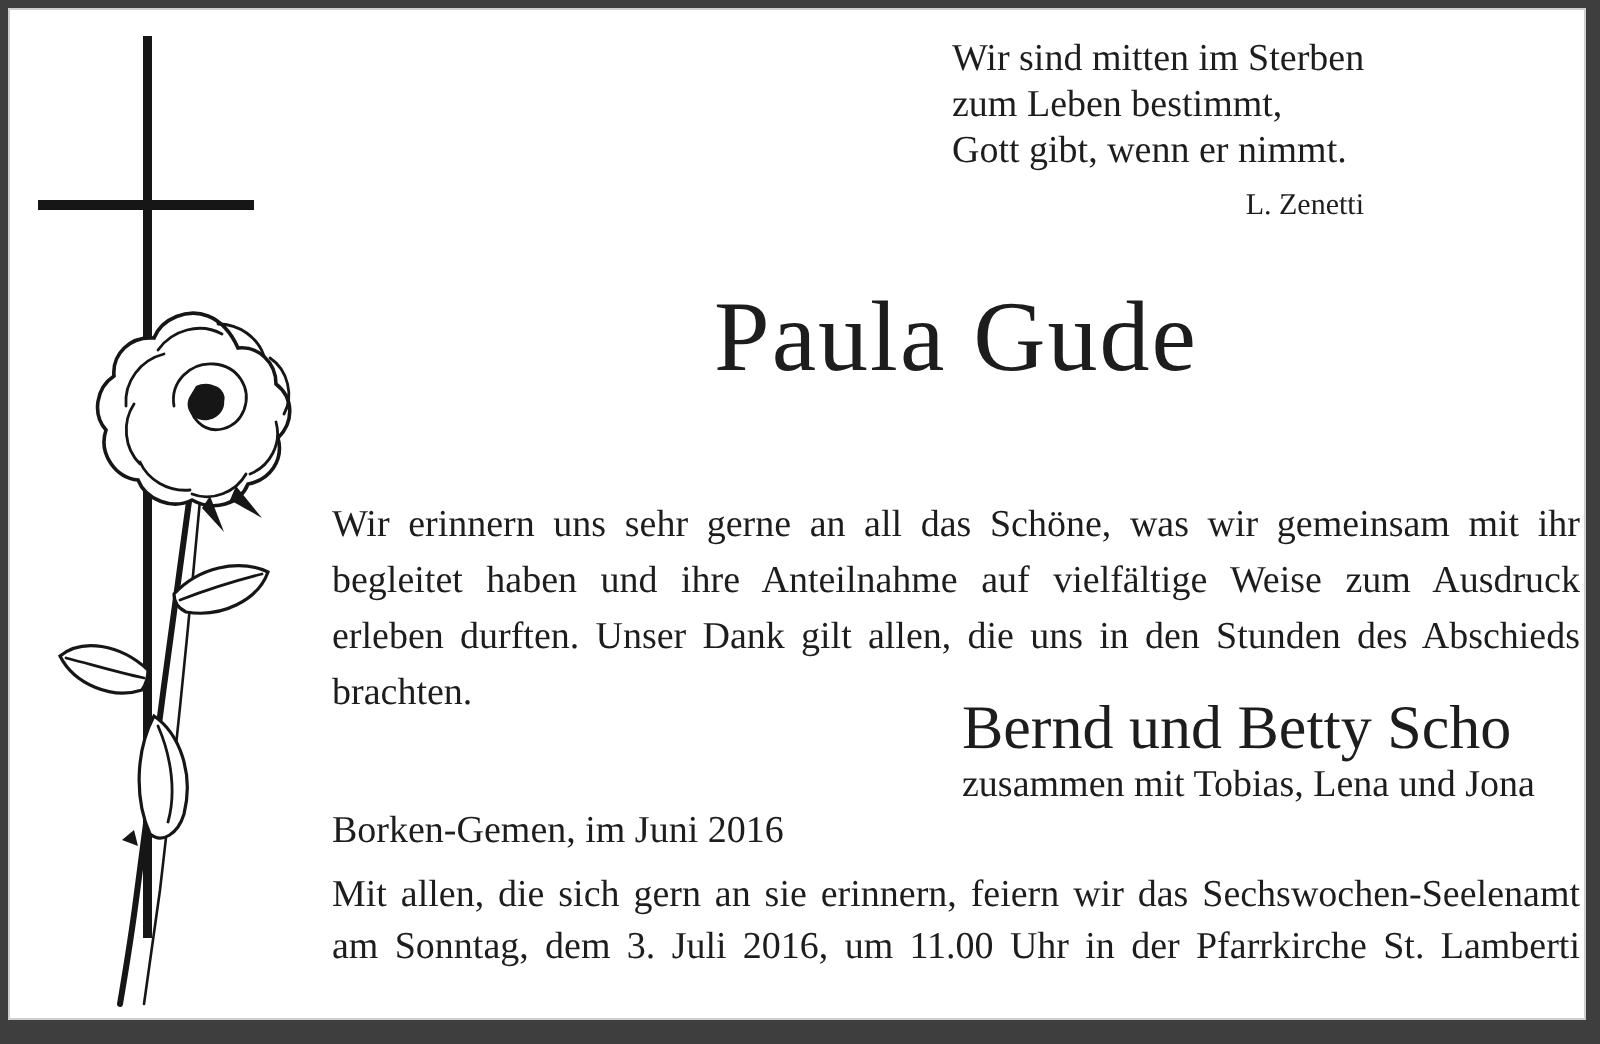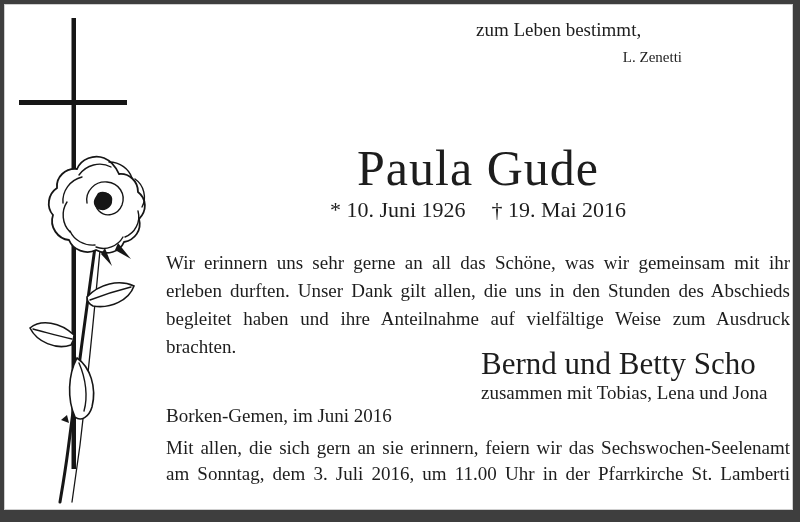--- a/index.html
+++ b/index.html
@@ -81,34 +81,33 @@
       <path d="M104 157c11 0 20 7 23 16"></path>
       <path d="M82 198c-2-12 8-22 20-21c12 1 19 12 15 23c-4 10-16 13-23 6c-6-6-4-15 4-17c6-2 10 3 8 8"></path>
       <path d="M93 188c6-3 13 0 14 7c1 6-5 11-11 10c-6-1-9-7-6-12z" fill="#161616" stroke="none"></path>
       <path d="M100 243l7 18-11-12z" fill="#161616" stroke="none"></path>
       <path d="M113 238l13 16-16-9z" fill="#161616" stroke="none"></path>
       <path d="M64 418l-8-3 6-5z" fill="#161616" stroke="none"></path>
     </g>
   </svg>
 
   <div class="epigraph">
+    <div class="ep-line">Wir sind mitten im Sterben</div>
     <div class="ep-line">zum Leben bestimmt,</div>
+    <div class="ep-line">Gott gibt, wenn er nimmt.</div>
     <div class="ep-attr">L. Zenetti</div>
   </div>
 
   <h1 class="name">Paula Gude</h1>
 
-  <div class="dates">
-    <span>* 10. Juni 1926</span><span class="death">† 19. Mai 2016</span>
-  </div>
 
   <div class="para tribute">
     <div class="jline">Wir erinnern uns sehr gerne an all das Schöne, was wir gemeinsam mit ihr</div>
+    <div class="jline">begleitet haben und ihre Anteilnahme auf vielfältige Weise zum Ausdruck</div>
     <div class="jline">erleben durften. Unser Dank gilt allen, die uns in den Stunden des Abschieds</div>
-    <div class="jline">begleitet haben und ihre Anteilnahme auf vielfältige Weise zum Ausdruck</div>
     <div class="jlast">brachten.</div>
   </div>
 
   <div class="mourners">
     <div class="m-primary">Bernd und Betty Scho</div>
     <div class="m-secondary">zusammen mit Tobias, Lena und Jona</div>
   </div>
 
   <div class="placedate">Borken-Gemen, im Juni 2016</div>
 

